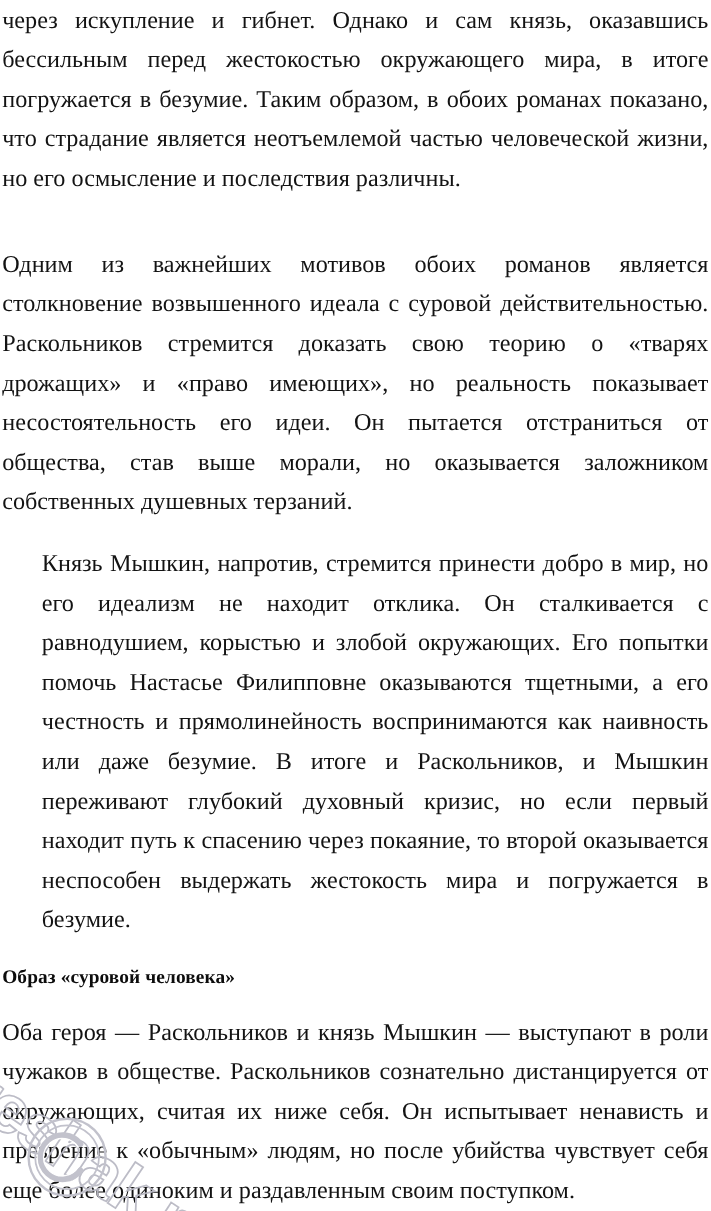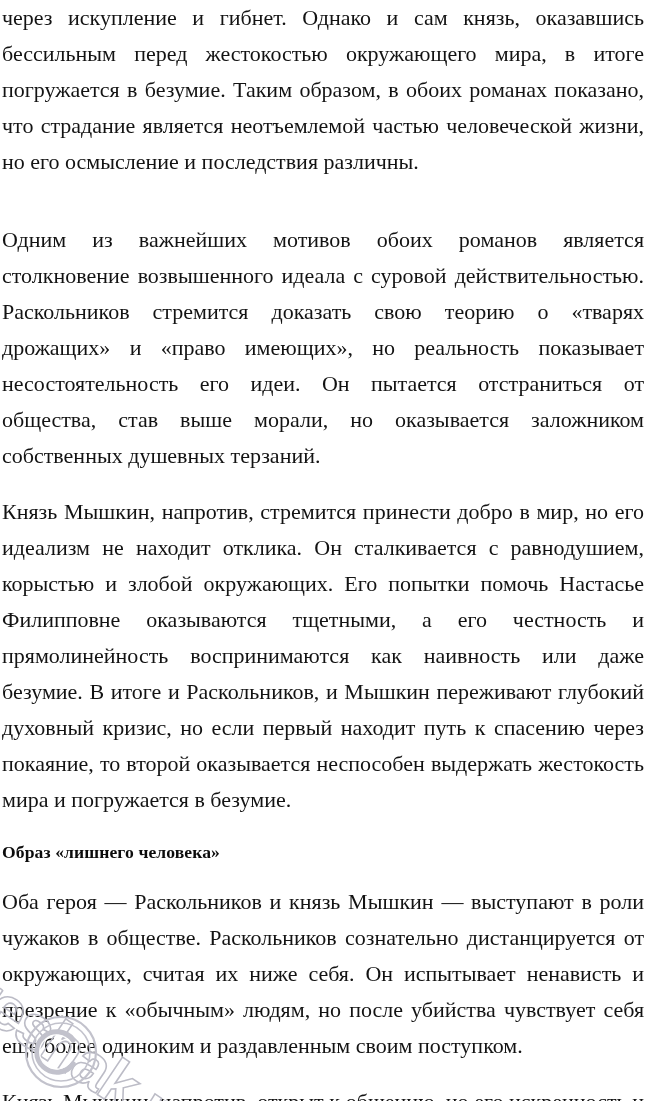--- a/index.html
+++ b/index.html
@@ -32,20 +32,21 @@
     text-align: justify;
     text-justify: inter-word;
     hyphens: none;
     color: #131313;
   }
   p.para.first {
     margin-top: 0;
   }
   p.para + p.para {
     margin-top: 20px;
+    margin-left: 36px;
   }
   h2.heading {
     margin: 0;
     padding: 0;
     font-size: 17.6px;
     line-height: 24px;
     font-weight: bold;
     text-align: left;
     color: #0c0c0c;
     letter-spacing: 0.1px;
@@ -97,21 +98,21 @@
 
 
     <div class="sp-after-heading"></div>
 
     <p class="para">Одним из важнейших мотивов обоих романов является столкновение возвышенного идеала с суровой действительностью. Раскольников стремится доказать свою теорию о «тварях дрожащих» и «право имеющих», но реальность показывает несостоятельность его идеи. Он пытается отстраниться от общества, став выше морали, но оказывается заложником собственных душевных терзаний.</p>
 
     <p class="para">Князь Мышкин, напротив, стремится принести добро в мир, но его идеализм не находит отклика. Он сталкивается с равнодушием, корыстью и злобой окружающих. Его попытки помочь Настасье Филипповне оказываются тщетными, а его честность и прямолинейность воспринимаются как наивность или даже безумие. В итоге и Раскольников, и Мышкин переживают глубокий духовный кризис, но если первый находит путь к спасению через покаяние, то второй оказывается неспособен выдержать жестокость мира и погружается в безумие.</p>
 
     <div class="sp-before-heading"></div>
 
-    <h2 class="heading">Образ «лишнего человека»</h2>
+    <h2 class="heading">Образ «суровой человека»</h2>
 
     <div class="sp-after-heading"></div>
 
     <p class="para">Оба героя — Раскольников и князь Мышкин — выступают в роли чужаков в обществе. Раскольников сознательно дистанцируется от окружающих, считая их ниже себя. Он испытывает ненависть и презрение к «обычным» людям, но после убийства чувствует себя еще более одиноким и раздавленным своим поступком.</p>
 
     <p class="para">Князь Мышкин, напротив, открыт к общению, но его искренность и доброта воспринимаются окружающими как странность. Он не</p>
 
   </div>
 
   <div class="watermark wm-text">reshak.ru</div>

